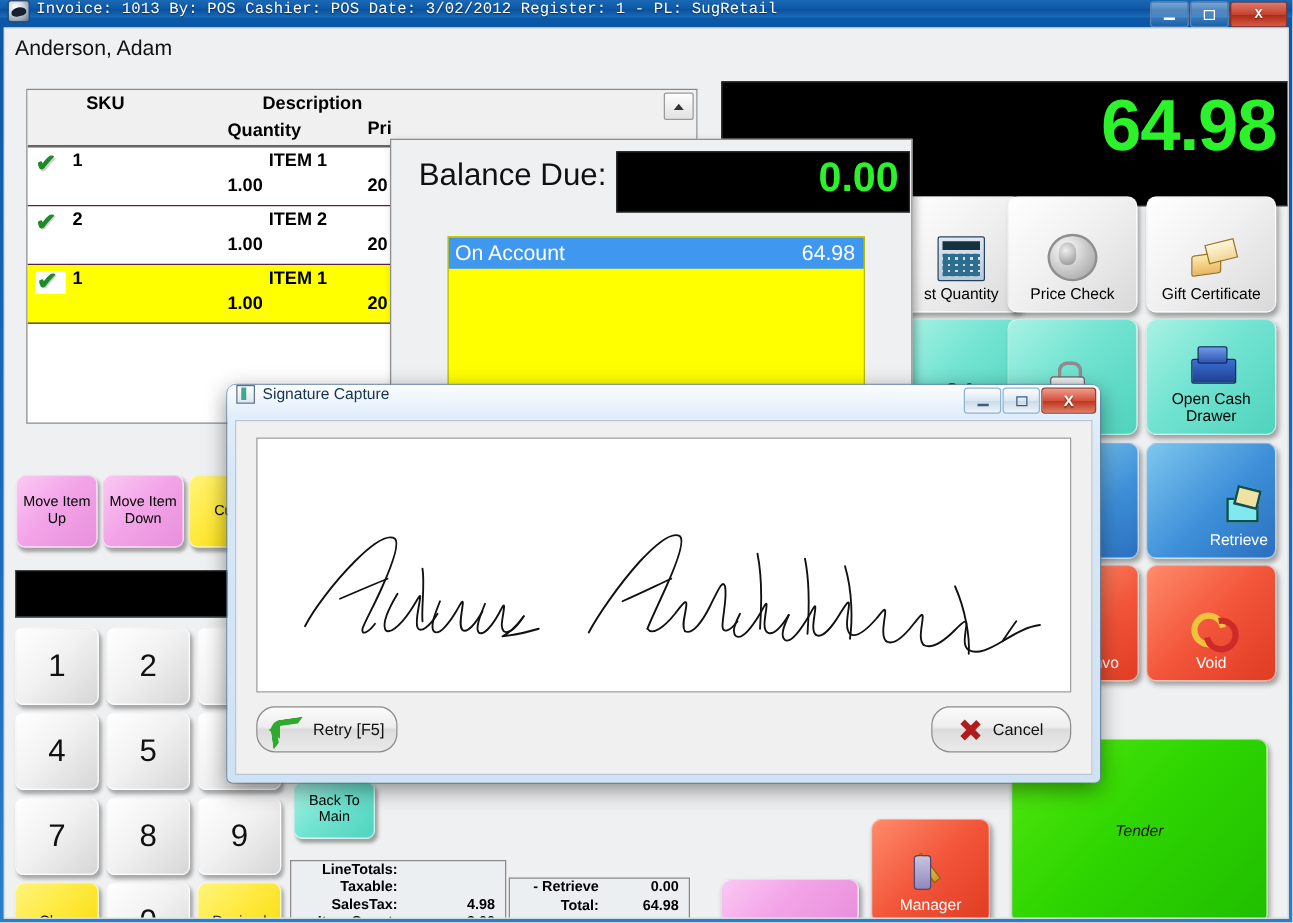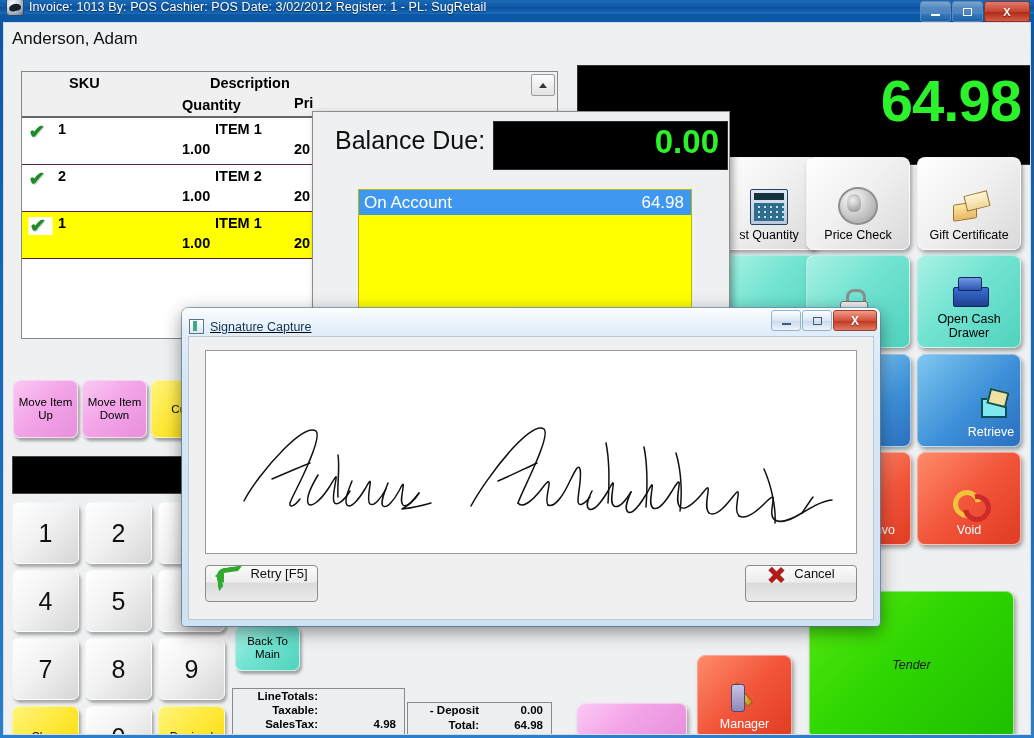--- a/index.html
+++ b/index.html
@@ -12,21 +12,21 @@
   
   #app-window{
     position:absolute;left:0;top:0;width:1034px;height:738px;
     background:linear-gradient(to bottom,#0a57a4 0%,#1567b8 40%,#1c6fc0 70%,#2a7fcc 100%);
     box-sizing:border-box;
     padding:0;
   }
   #titlebar{
     position:absolute;left:0;top:0;width:1034px;height:14px;
     background:linear-gradient(to bottom,#1b68b5 0%,#0d5aa8 48%,#0a4f9c 52%,#1a6cbb 100%);
-    color:#fff;font-size:12.5px;display:flex;align-items:center;
+    color:#fff;font-size:12.5px;display:flex;align-items:flex-start;font-family:Liberation Mono, monospace;
   }
   #titlebar .tb-icon{
     width:16px;height:16px;margin-left:6px;margin-right:5px;
     background:radial-gradient(circle at 35% 30%,#ffffff 0%,#cfd8e3 40%,#5f7088 100%);
     border-radius:3px;position:relative;overflow:hidden;
     border:1px solid #2b4a6e;
   }
   #titlebar .tb-icon:after{
     content:"";position:absolute;left:2px;top:5px;width:12px;height:7px;
     background:#15212e;border-radius:50% 50% 40% 40%;
@@ -258,21 +258,21 @@
   #sig-dialog{
     position:absolute;left:178px;top:285px;width:698px;height:318px;
     border-radius:7px 7px 4px 4px;
     background:linear-gradient(to bottom,#e8f1fa 0%,#d7e7f6 22%,#cfe2f4 100%);
     box-shadow:0 5px 18px rgba(0,0,0,.45), 0 0 0 1px rgba(120,160,200,.8);
     box-sizing:border-box;padding:0;
   }
   #sig-titlebar{
     position:relative;height:26px;border-radius:6px 6px 0 0;
     background:linear-gradient(to bottom,rgba(255,255,255,.85),rgba(222,236,250,.75));
-    display:flex;align-items:flex-end;text-decoration:underline;
+    display:flex;align-items:flex-start;
   }
   #sig-titlebar .s-icon{
     width:15px;height:15px;margin-left:7px;margin-right:6px;
     background:linear-gradient(#ffffff,#dfe6ee);border:1.5px solid #5e7489;
     position:relative;box-sizing:border-box;
   }
   #sig-titlebar .s-icon:after{
     content:"";position:absolute;left:3px;top:1px;width:4px;height:10px;background:#3fa98c;
   }
   #sig-titlebar .s-title{font-size:12.5px;color:#16334f;}
@@ -292,24 +292,24 @@
   #sig-body{
     position:absolute;left:6px;top:28px;width:686px;height:284px;
     background:#f0f0f0;border:1px solid #b9c8d6;box-sizing:border-box;
   }
   #sig-canvas{
     position:absolute;left:16px;top:13px;width:652px;height:204px;
     background:#fff;border:1px solid #9b9b9b;box-sizing:border-box;overflow:hidden;
   }
   #sig-canvas svg{position:absolute;left:0;top:0;}
   .dlg-btn{
-    position:absolute;box-sizing:border-box;height:37px;border-radius:4px;
+    position:absolute;box-sizing:border-box;height:37px;border-radius:15px;
     border:1px solid #8c8c8c;
     background:linear-gradient(to bottom,#fbfbfb 0%,#ededed 45%,#dcdcdc 50%,#eaeaea 100%);
-    display:flex;justify-content:center;gap:9px;
+    display:flex;align-items:center;justify-content:center;gap:9px;
     font-size:13px;color:#111;
   }
   .dlg-btn.focused{
     border:1px solid #3e93d6;box-shadow:0 0 0 1px #9fd0f2;
   }
   .dlg-btn.focused .inner-dash{
     position:absolute;left:2px;top:2px;right:2px;bottom:2px;
     border:1px dotted #555;border-radius:2px;pointer-events:none;
   }
   .ico-retry{width:26px;height:20px;position:relative;}
@@ -438,21 +438,21 @@
         <span class="tot-lbl">SalesTax:</span>
         <span class="tot-val">4.98</span>
       </div>
       <div class="tot-row">
         <span class="tot-lbl">Item Count:</span>
         <span class="tot-val">3.00</span>
       </div>
     </div>
     <div id="totals-right">
       <div class="tot-row" style="height:15px;line-height:15px;">
-        <span class="tot-lbl">- Deposit</span>
+        <span class="tot-lbl">- Retrieve</span>
         <span class="tot-val">0.00</span>
       </div>
       <div class="tot-row" style="height:15px;line-height:15px;">
         <span class="tot-lbl">Total:</span>
         <span class="tot-val">64.98</span>
       </div>
     </div>
 
     <div id="amount-display">
       <span class="val">64.98</span>

